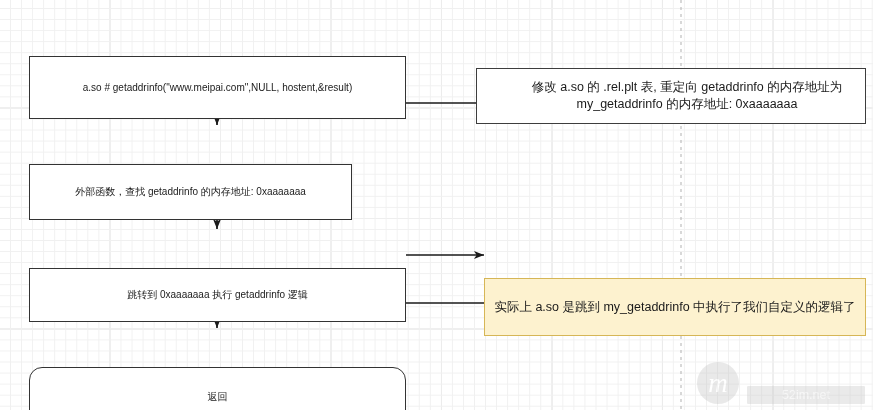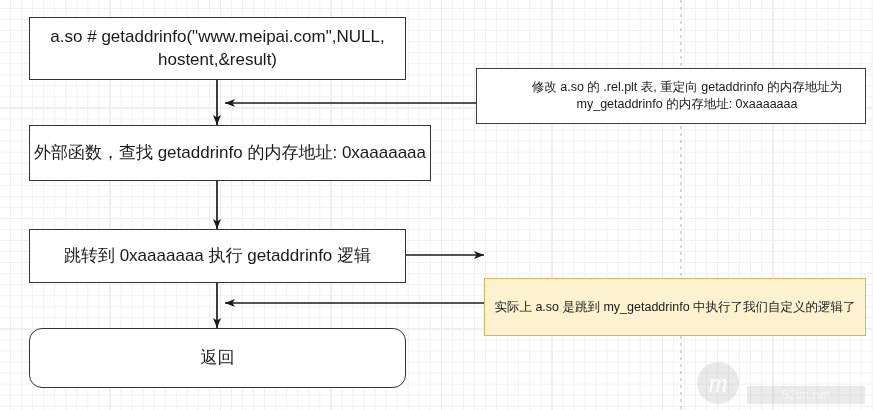--- a/index.html
+++ b/index.html
@@ -34,21 +34,22 @@
     align-items: center;
     justify-content: center;
     text-align: center;
     line-height: 1.35;
     color: #1a1a1a;
   }
 
   .proc {
     background: #ffffff;
     border: 1.6px solid #333333;
-    font-size: 17px;
+    font-size: 10px;
+    margin-top: 39px;
   }
 
   .rounded {
     border-radius: 13px;
   }
 
   .note {
     background: #ffffff;
     border: 1.6px solid #3d3d3d;
     font-size: 12.5px;
@@ -160,21 +161,21 @@
       <line x1="484" y1="303" x2="225" y2="303" stroke="#1a1a1a" stroke-width="1.7" marker-end="url(#arrowhead)"></line>
     </g>
 
     <line x1="681" y1="0" x2="681" y2="410" stroke="#b8b8b8" stroke-width="1.1" stroke-dasharray="3 4"></line>
   </svg>
 
   <div class="node proc" style="left:29px; top:17px; width:377px; height:63px;">
     <span class="txt">a.so # getaddrinfo("www.meipai.com",NULL,  hostent,&amp;result)</span>
   </div>
 
-  <div class="node proc" style="left:29px; top:125px; width:402px; height:56px;justify-content:center;">
+  <div class="node proc" style="left:29px; top:125px; width:323px; height:56px;justify-content:center;">
     <span class="txt">外部函数，查找 getaddrinfo 的内存地址: 0xaaaaaaa</span>
   </div>
 
   <div class="node proc" style="left:29px; top:229px; width:377px; height:54px;text-align:right;">
     <span class="txt">跳转到 0xaaaaaaa 执行 getaddrinfo 逻辑</span>
   </div>
 
   <div class="node proc rounded" style="left:29px; top:328px; width:377px; height:60px;">
     <span class="txt">返回</span>
   </div>

